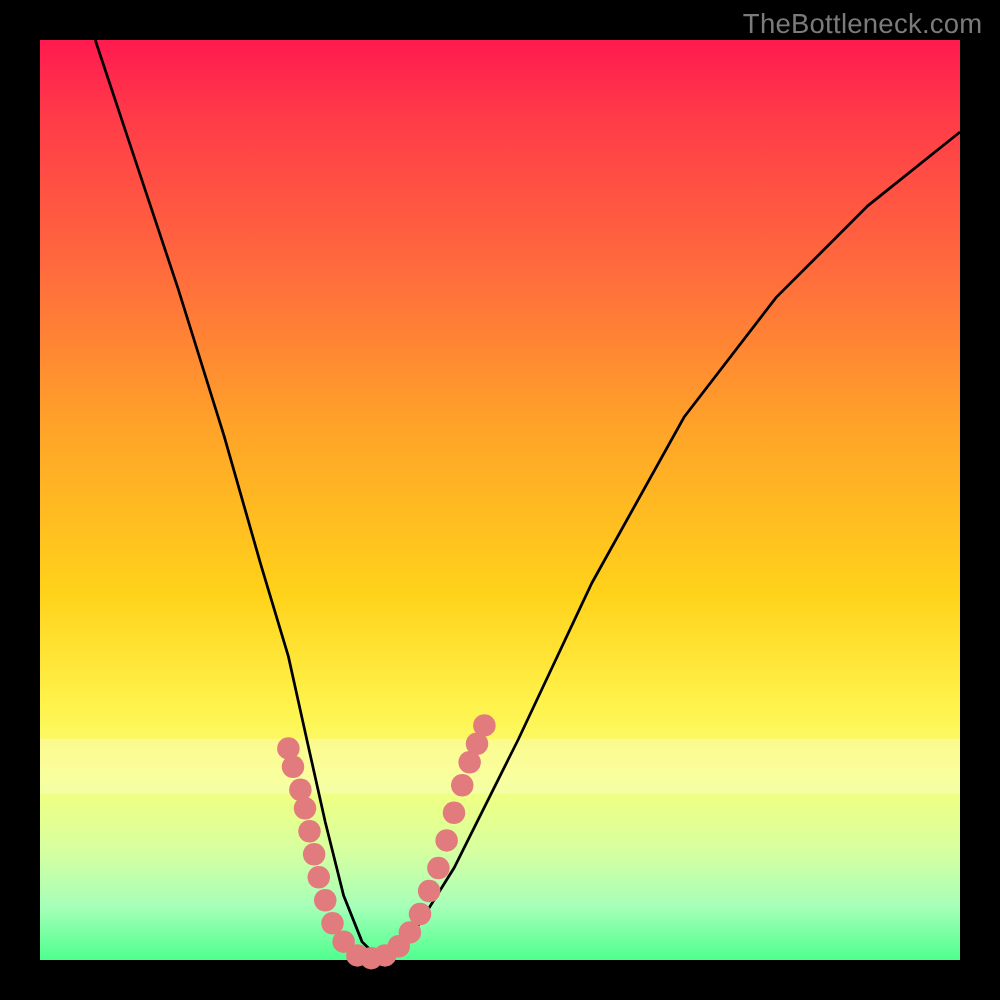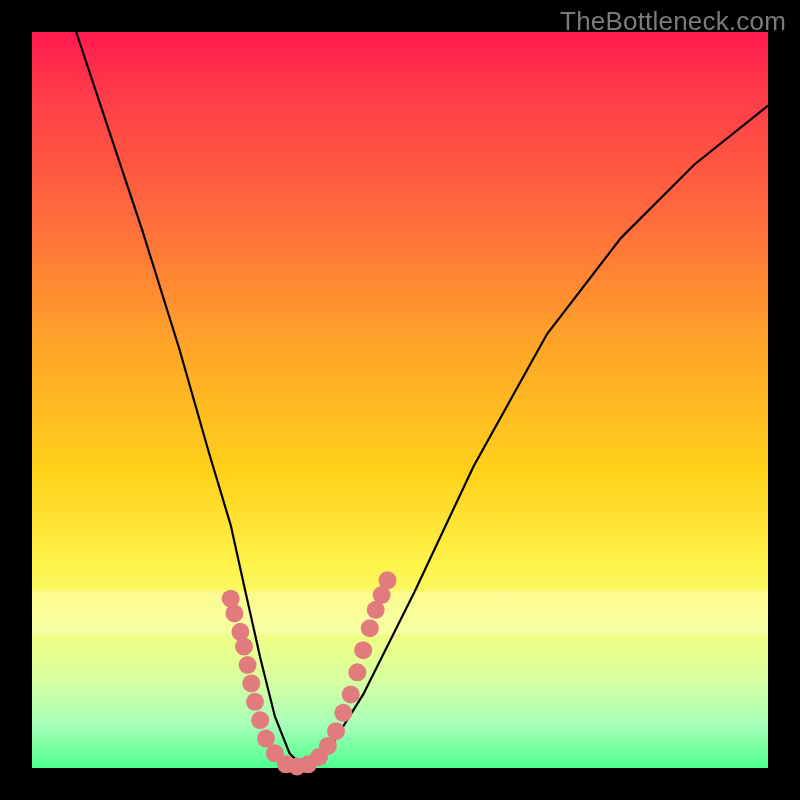--- a/index.html
+++ b/index.html
@@ -47,21 +47,21 @@
     right: 0;
     height: 44px;
     background: rgba(255,255,255,0.28);
     pointer-events: none;
   }
   .watermark {
     position: absolute;
     top: 6px;
     right: 14px;
     color: #7b7b7b;
-    font-size: 26px;
+    font-size: 22px;
     font-weight: 500;
     letter-spacing: 0.2px;
     user-select: none;
   }
   svg.curves {
     position: absolute;
     left: 0;
     top: 0;
     width: 736px;
     height: 736px;

